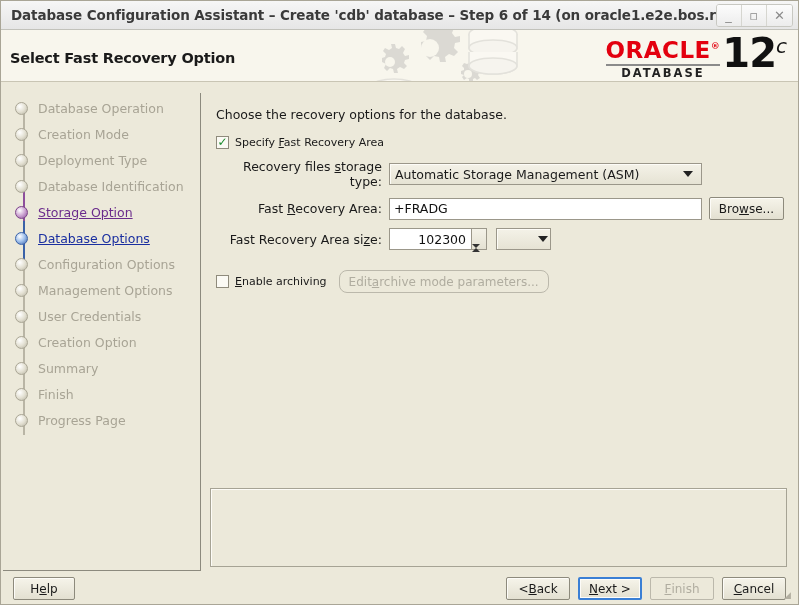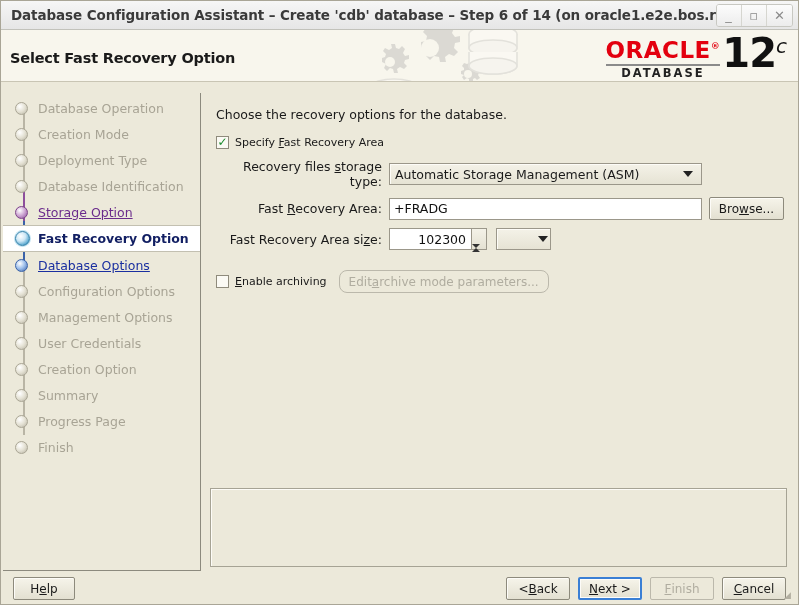--- a/index.html
+++ b/index.html
@@ -402,24 +402,20 @@
       <span class="step-label">Deployment Type</span>
     </div>
     <div class="step done">
       <span class="bullet"></span>
       <span class="step-label">Database Identification</span>
     </div>
     <div class="step link">
       <span class="bullet visited"></span>
       <span class="step-label">Storage Option</span>
     </div>
-    <div class="step current">
-      <span class="bullet current"></span>
-      <span class="step-label">Fast Recovery Option</span>
-    </div>
     <div class="step linkblue">
       <span class="bullet next"></span>
       <span class="step-label">Database Options</span>
     </div>
     <div class="step done">
       <span class="bullet"></span>
       <span class="step-label">Configuration Options</span>
     </div>
     <div class="step done">
       <span class="bullet"></span>
@@ -432,25 +428,25 @@
     <div class="step done">
       <span class="bullet"></span>
       <span class="step-label">Creation Option</span>
     </div>
     <div class="step done">
       <span class="bullet"></span>
       <span class="step-label">Summary</span>
     </div>
     <div class="step done">
       <span class="bullet"></span>
+      <span class="step-label">Finish</span>
+    </div>
+    <div class="step done">
+      <span class="bullet"></span>
       <span class="step-label">Progress Page</span>
-    </div>
-    <div class="step done">
-      <span class="bullet"></span>
-      <span class="step-label">Finish</span>
     </div>
   </div>
 
   <div id="content">
 
     <div id="intro">Choose the recovery options for the database.</div>
 
     <div class="row cb-row">
       <span class="checkbox">
         <span class="tick">✓</span>

